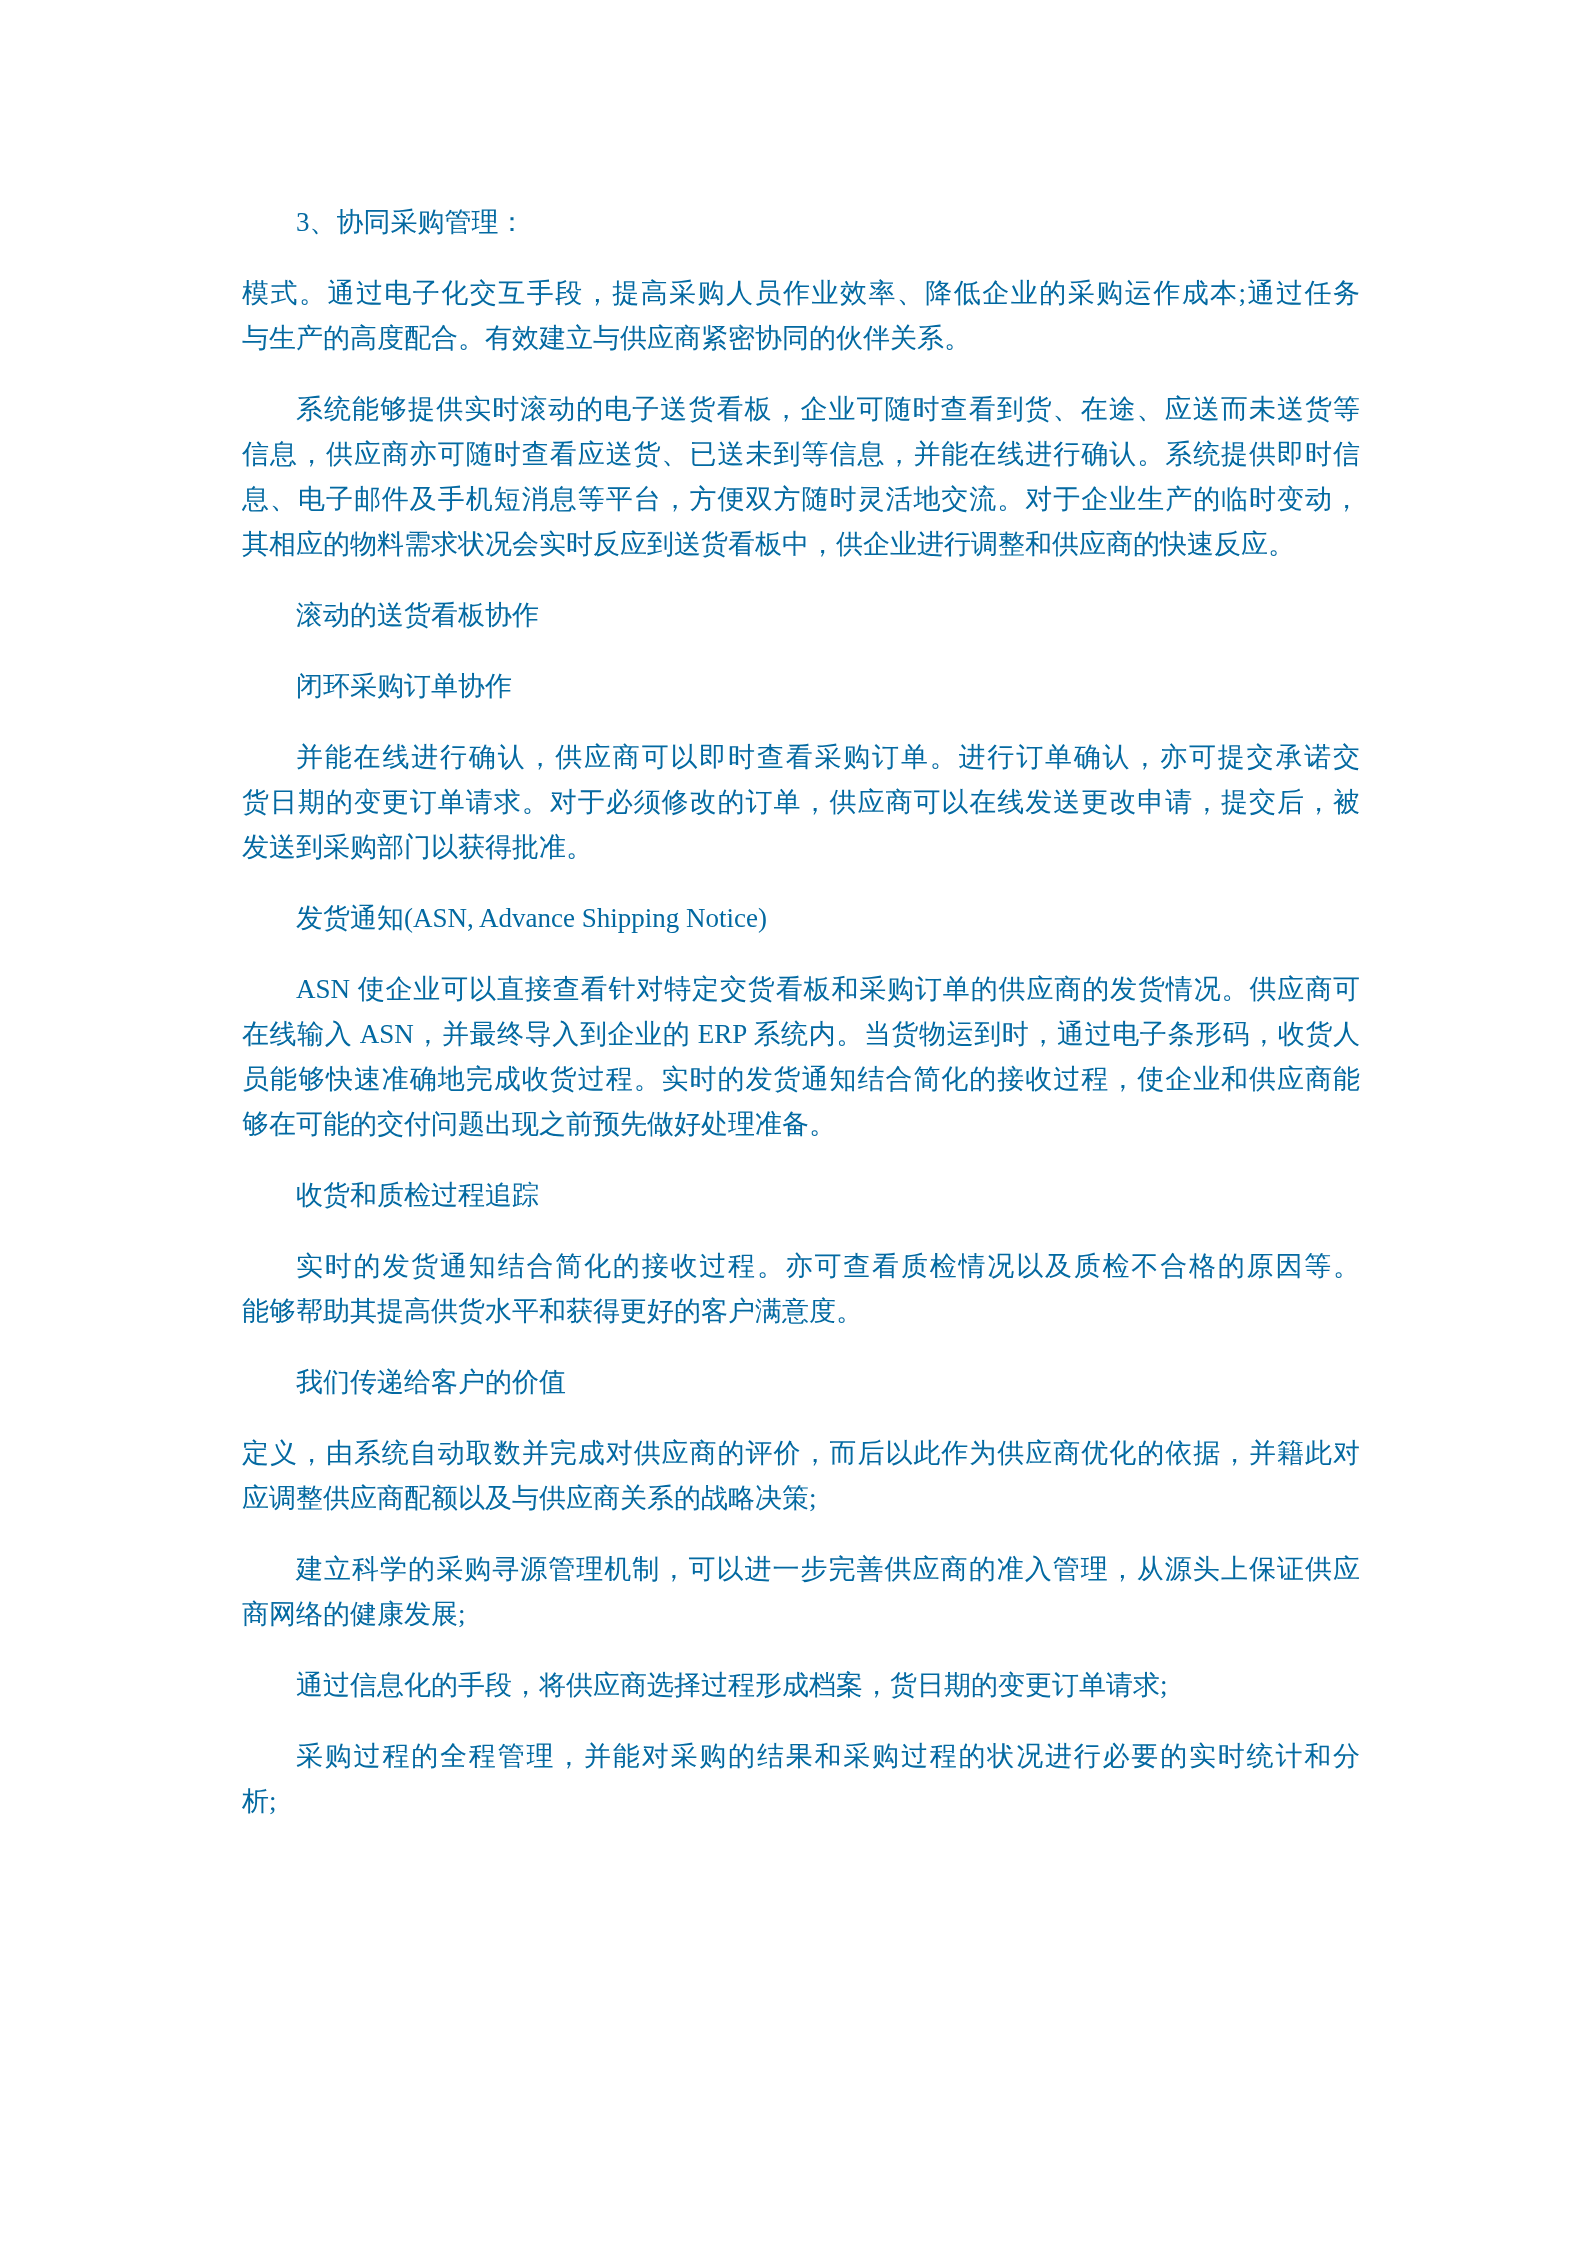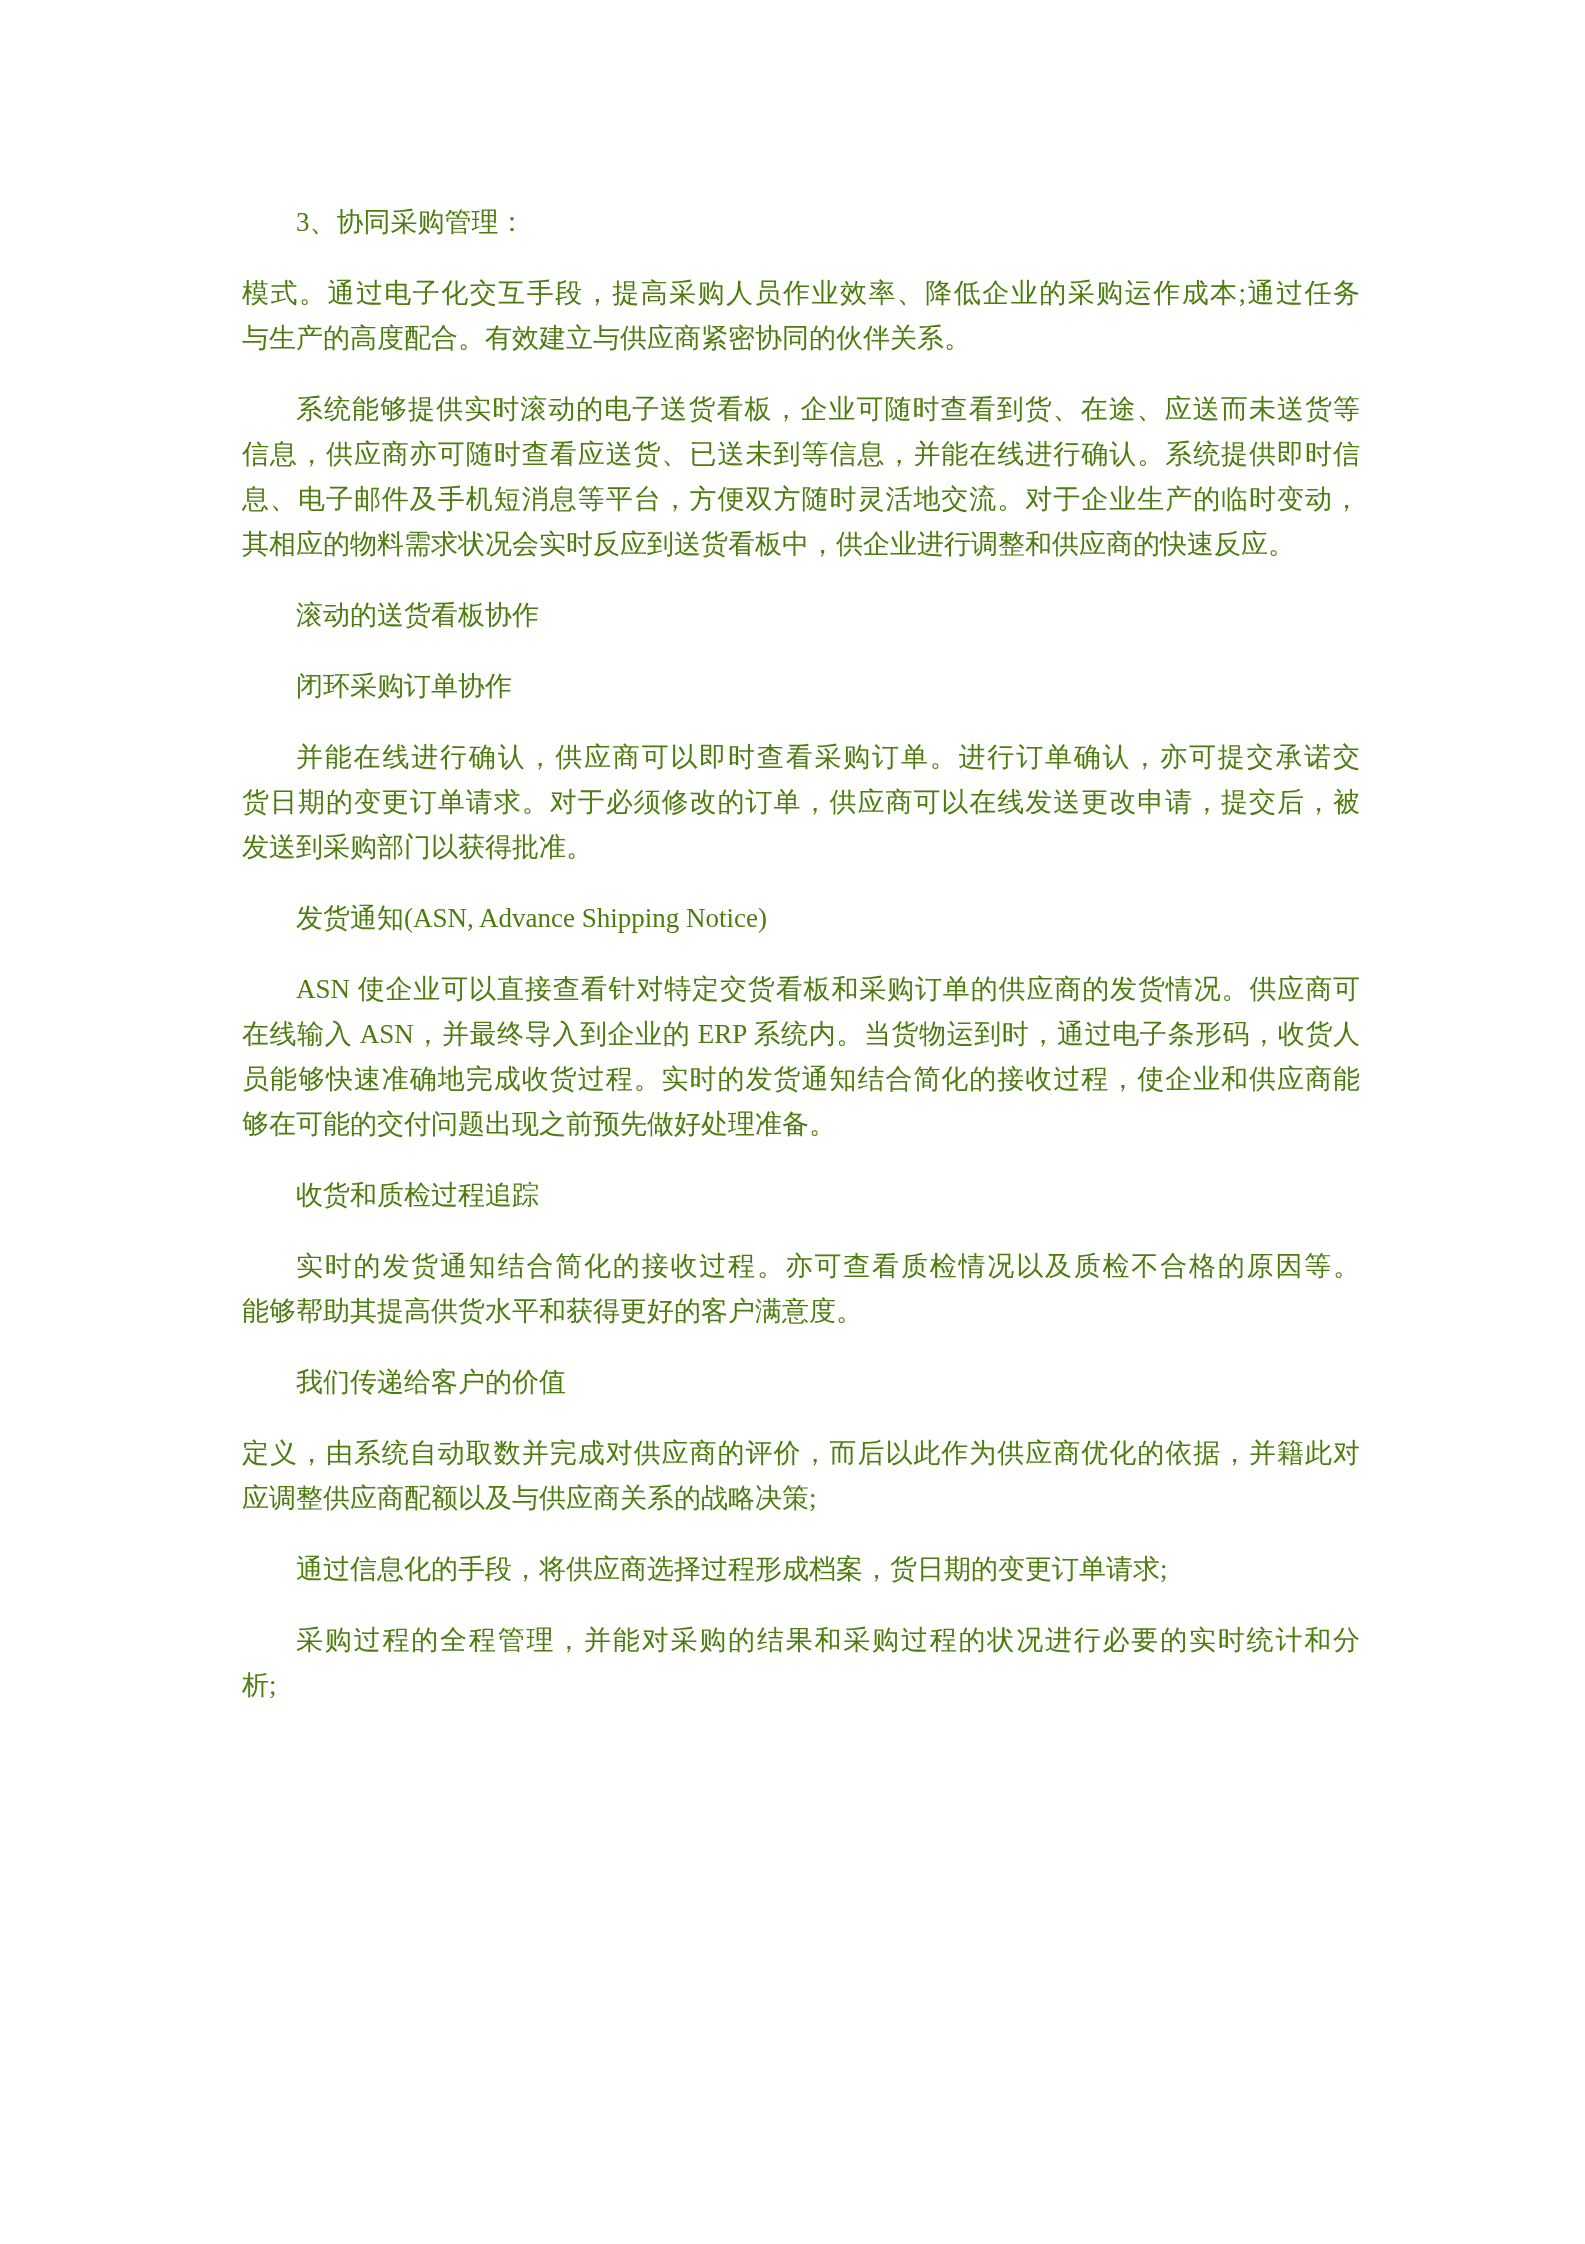--- a/index.html
+++ b/index.html
@@ -7,21 +7,21 @@
     padding: 0;
     background: #ffffff;
   }
   .page {
     position: relative;
     width: 1585px;
     height: 2244px;
     background: #ffffff;
     overflow: hidden;
     font-family: "Liberation Serif", "DejaVu Serif", serif;
-    color: #4d7c0f;
+    color: #0369a1;
   }
   .content {
     position: absolute;
     left: 242px;
     top: 200px;
     width: 1118px;
     font-size: 27px;
   }
   .block {
     margin: 0 0 26px 0;
@@ -93,20 +93,24 @@
         <div class="line last">能够帮助其提高供货水平和获得更好的客户满意度。</div>
       </div>
       <div class="block heading">
         <div class="line first last">我们传递给客户的价值</div>
       </div>
       <div class="block paragraph">
         <div class="line fill">定义，由系统自动取数并完成对供应商的评价，而后以此作为供应商优化的依据，并籍此对</div>
         <div class="line last">应调整供应商配额以及与供应商关系的战略决策;</div>
       </div>
       <div class="block paragraph">
+        <div class="line first fill">建立科学的采购寻源管理机制，可以进一步完善供应商的准入管理，从源头上保证供应</div>
+        <div class="line last">商网络的健康发展;</div>
+      </div>
+      <div class="block paragraph">
         <div class="line first last">通过信息化的手段，将供应商选择过程形成档案，货日期的变更订单请求;</div>
       </div>
       <div class="block paragraph">
         <div class="line first fill">采购过程的全程管理，并能对采购的结果和采购过程的状况进行必要的实时统计和分</div>
         <div class="line last">析;</div>
       </div>
     </div>
 </div>
 
 </body></html>

